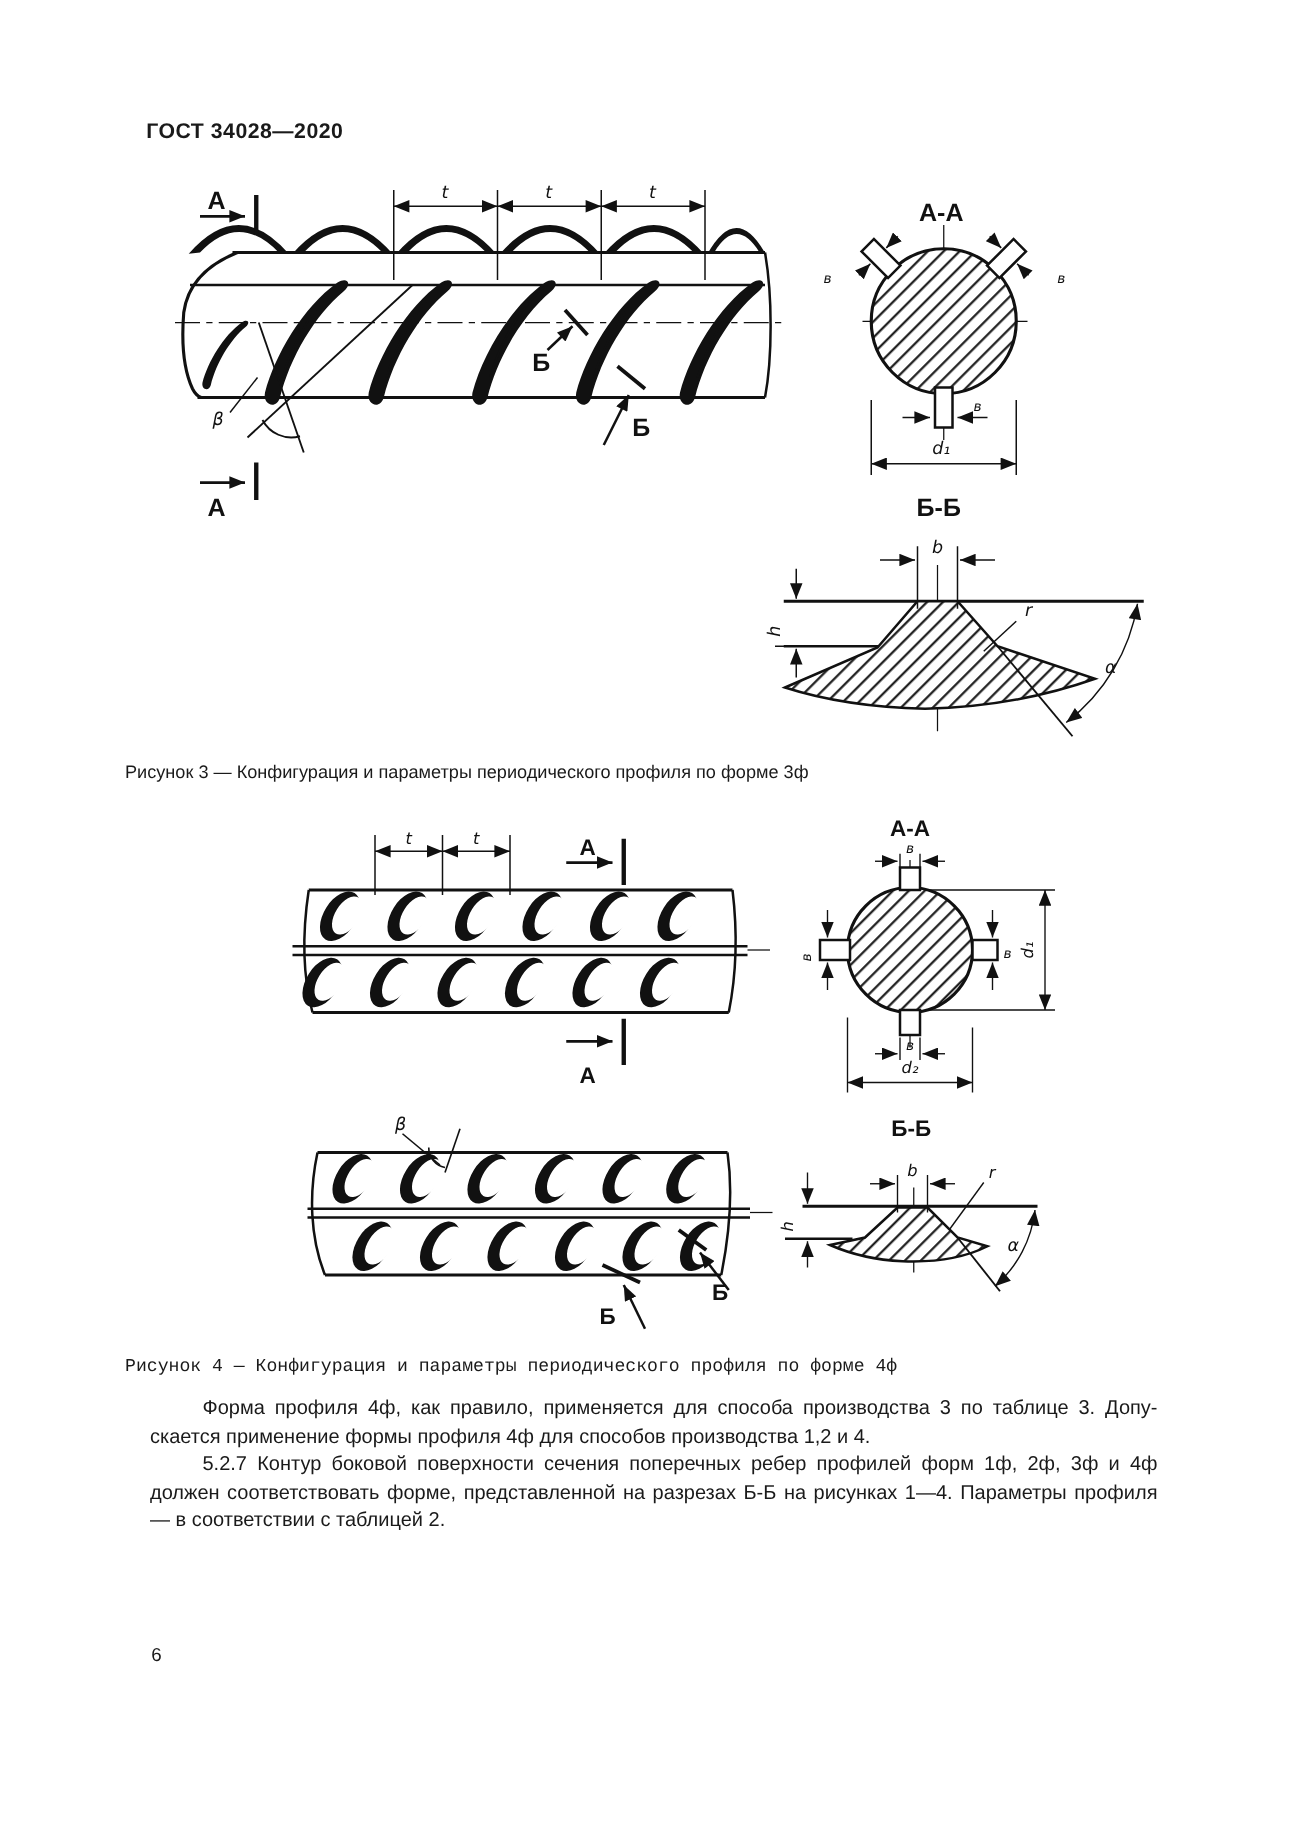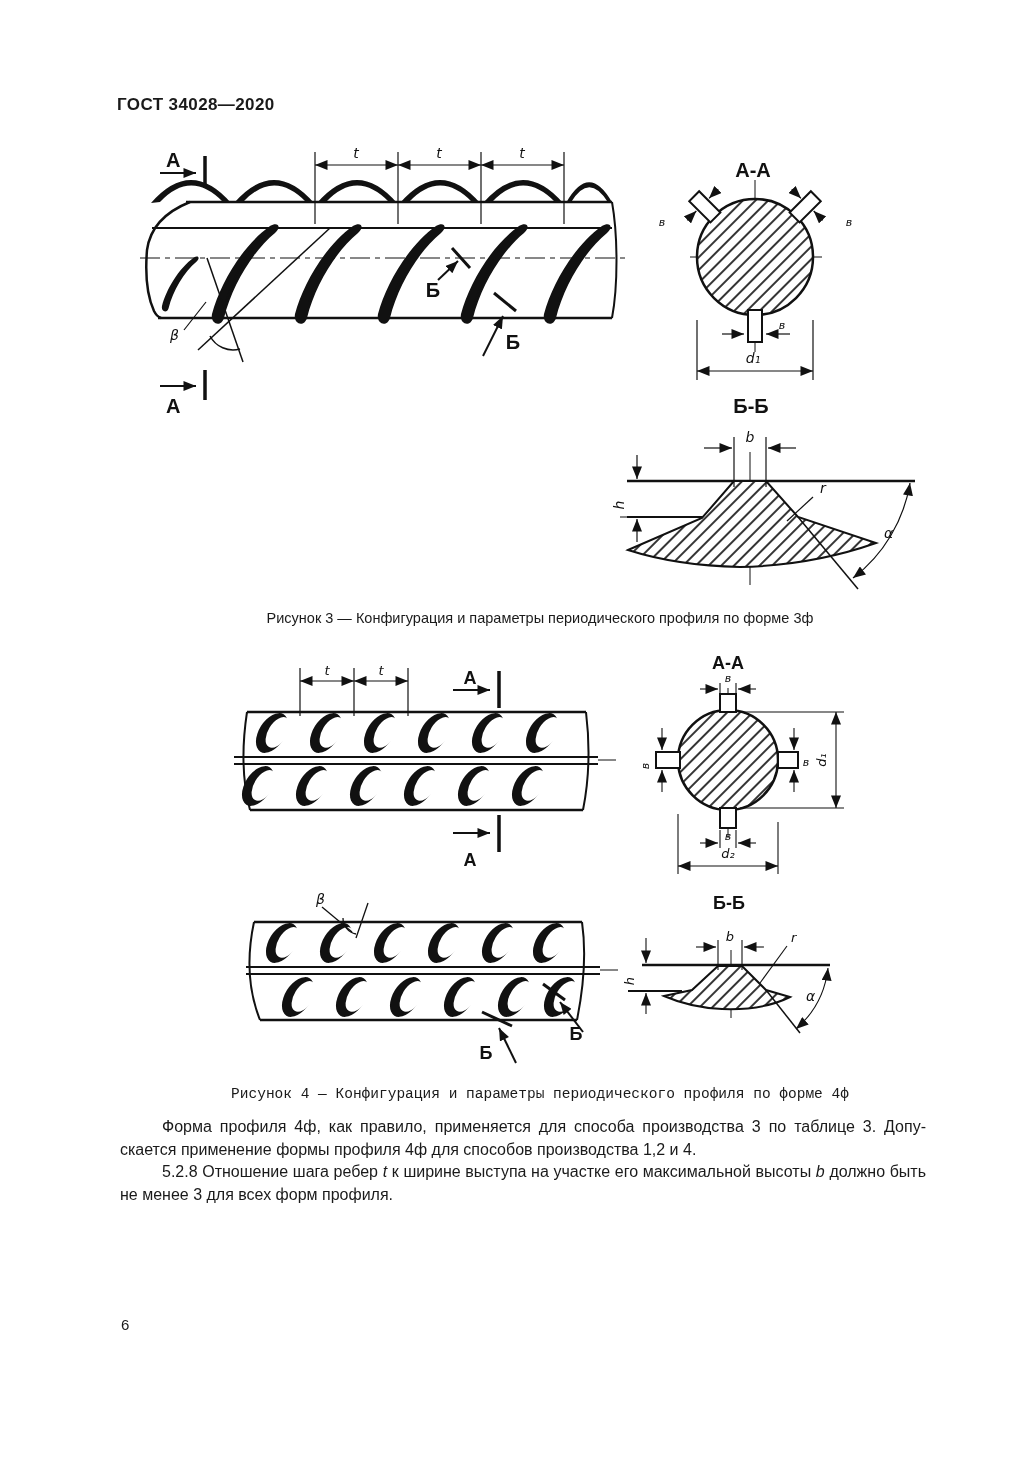--- a/index.html
+++ b/index.html
@@ -2,21 +2,21 @@
 <html><head>
 <meta charset="utf-8">
 <style>
   html,body{margin:0;padding:0;}
   body{
     width:1033px;height:1461px;background:#ffffff;position:relative;
     font-family:"Liberation Sans",sans-serif;color:#1a1a1a;overflow:hidden;
   }
   .abs{position:absolute;}
   .doc-header{left:117px;top:95px;font-size:17px;font-weight:bold;letter-spacing:.4px;}
-  .caption{left:100px;width:880px;text-align:center;font-size:14.5px;}
+  .caption{left:100px;width:880px;font-size:14.5px;}
   .caption-fig3{top:610px;}
   .caption-fig4{top:1086px;font-family:Liberation Mono, monospace;}
   .body-text{left:120px;top:1116px;width:806px;font-size:16px;line-height:22.6px;text-align:justify;}
   .para{margin:0;text-indent:42px;}
   .page-number{left:121px;top:1316px;font-size:15px;}
   svg{position:absolute;left:0;top:0;}
   svg text{fill:#111;font-family:"DejaVu Sans",sans-serif;}
   .lbl-section{font-family:"Liberation Sans",sans-serif;font-weight:bold;font-size:20px;}
   .lbl-section-sm{font-family:"Liberation Sans",sans-serif;font-weight:bold;font-size:18px;}
   .lbl-param{font-style:italic;font-size:14px;}
@@ -326,16 +326,16 @@
       <text x="806" y="1001" class="lbl-param">α</text>
     </g>
   </g>
 </svg>
 
 <div class="abs caption caption-fig3">Рисунок 3 — Конфигурация и параметры периодического профиля по форме 3ф</div>
 <div class="abs caption caption-fig4">Рисунок 4 — Конфигурация и параметры периодического профиля по форме 4ф</div>
 
 <div class="abs body-text">
     <p class="para"><span>Форма профиля 4ф, как правило, применяется для способа производства 3 по таблице 3. Допу­скается применение формы профиля 4ф для способов производства 1,2 и 4.</span></p>
-    <p class="para"><span>5.2.8 Отношение шага ребер </span><i>t</i><span> к ширине выступа на участке его максимальной высоты </span><i>b</i><span> должно быть не менее 3 для всех форм профиля.</span></p>
+    <p class="para"><span>5.2.7 Контур боковой поверхности сечения поперечных ребер профилей форм 1ф, 2ф, 3ф и 4ф должен соответствовать форме, представленной на разрезах Б-Б на рисунках 1—4. Параметры про­филя — в соответствии с таблицей 2.</span></p>
   </div>
 
 <div class="abs page-number">6</div>
 
 </body></html>

